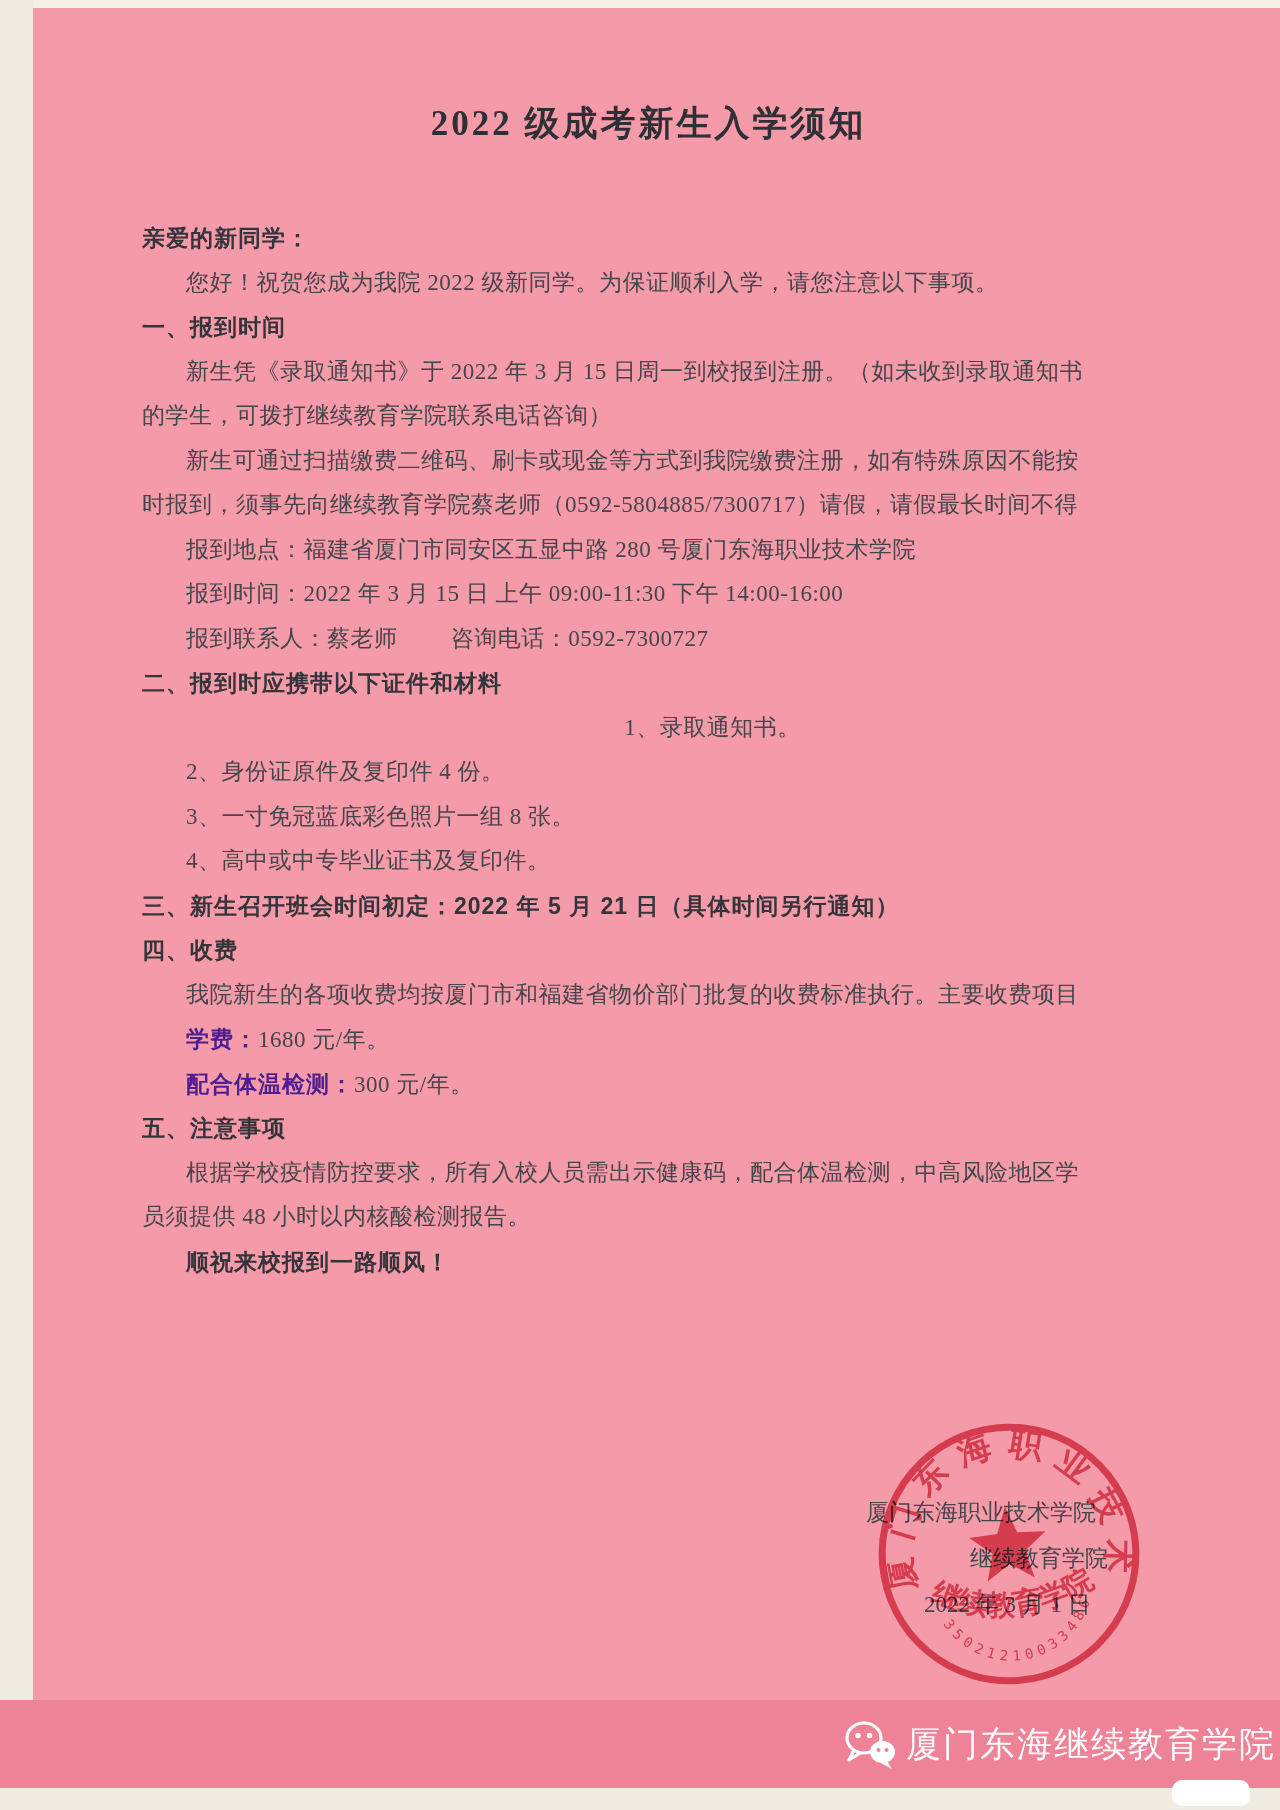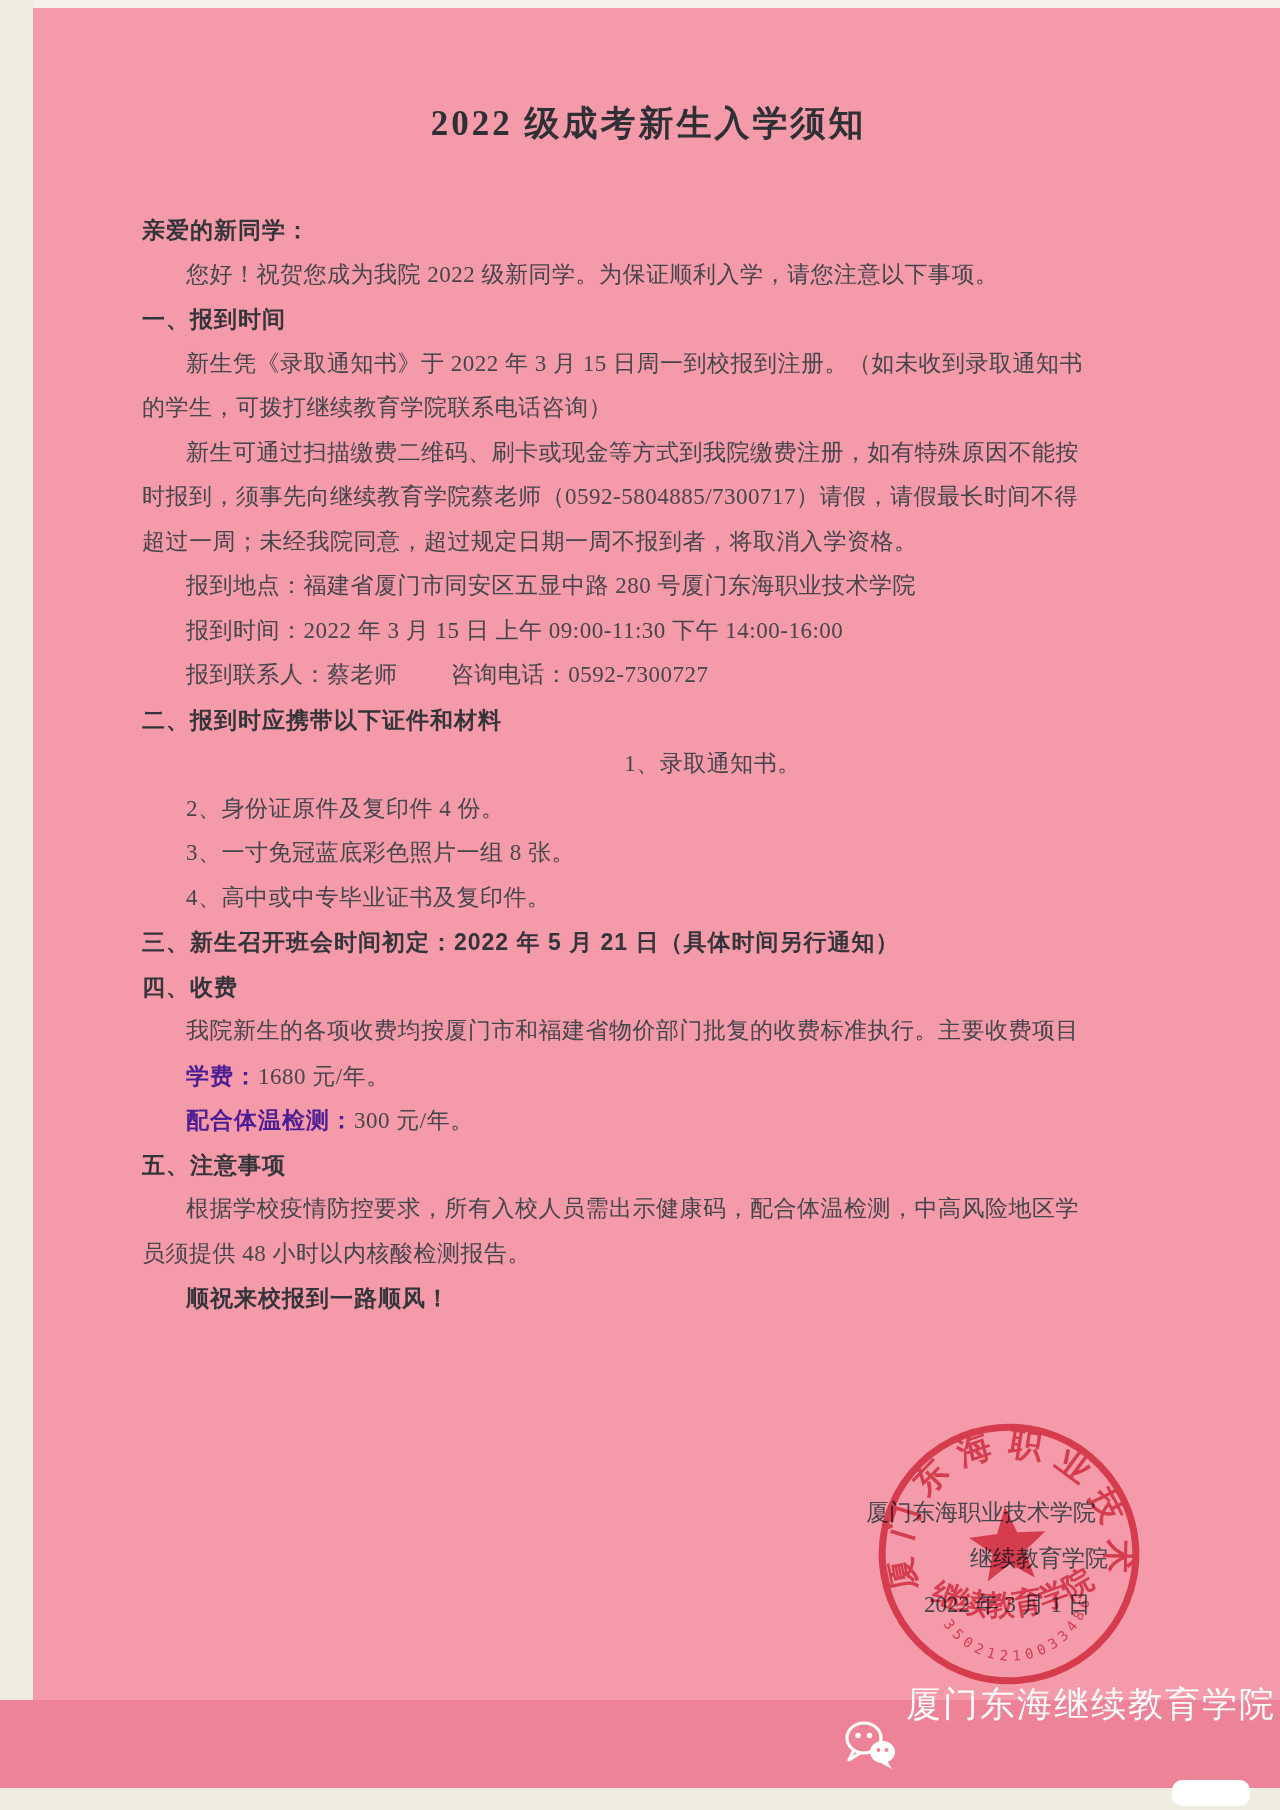--- a/index.html
+++ b/index.html
@@ -19,21 +19,21 @@
     position:absolute;left:0;top:0;width:33px;height:1700px;background:#f1ece2;
   }
   .doc-title{
     position:absolute;left:33px;right:16px;top:100px;
     text-align:center;
     font-size:35px;font-weight:bold;color:#2f2f36;
     letter-spacing:3px;
     font-family:"Liberation Serif","DejaVu Serif",serif;
   }
   .doc-body{
-    position:absolute;left:142px;top:208px;width:1105px;
+    position:absolute;left:142px;top:216px;width:1105px;
   }
   .doc-line{
     height:44.5px;line-height:44.5px;font-size:23px;
     color:#45454c;white-space:pre;
     font-family:"Liberation Serif","DejaVu Serif",serif;
     letter-spacing:0.5px;
   }
   .doc-line.h{
     font-family:"Liberation Sans","DejaVu Sans",sans-serif;
     font-weight:bold;color:#34343b;letter-spacing:1px;
@@ -61,21 +61,21 @@
     background:#f1ece2;
   }
   .scan-blob{
     position:absolute;left:1172px;top:1780px;width:78px;height:26px;
     background:#ffffff;border-radius:10px;
   }
   .wechat-icon{
     position:absolute;left:843px;top:1719px;width:54px;height:54px;
   }
   .footer-label{
-    position:absolute;left:906px;top:1660px;height:88px;line-height:88px;
+    position:absolute;left:906px;top:1700px;height:88px;line-height:88px;
     font-size:35px;color:#fdfbfb;letter-spacing:2px;
     font-family:"Liberation Sans","DejaVu Sans",sans-serif;
   }
   .top-edge{
     position:absolute;left:0;top:0;width:1280px;height:8px;background:#f5f1e9;
   }
 </style>
 </head>
 <body>
 
@@ -88,21 +88,20 @@
   <div class="doc-title">2022 级成考新生入学须知</div>
 
   <div class="doc-body">
       <div class="doc-line h" style="margin-left: 0px;">亲爱的新同学：</div>
       <div class="doc-line p" style="margin-left: 44px;">您好！祝贺您成为我院 2022 级新同学。为保证顺利入学，请您注意以下事项。</div>
       <div class="doc-line h" style="margin-left: 0px;">一、报到时间</div>
       <div class="doc-line p" style="margin-left: 44px;">新生凭《录取通知书》于 2022 年 3 月 15 日周一到校报到注册。（如未收到录取通知书</div>
       <div class="doc-line p" style="margin-left: 0px;">的学生，可拨打继续教育学院联系电话咨询）</div>
       <div class="doc-line p" style="margin-left: 44px;">新生可通过扫描缴费二维码、刷卡或现金等方式到我院缴费注册，如有特殊原因不能按</div>
       <div class="doc-line p" style="margin-left: 0px;">时报到，须事先向继续教育学院蔡老师（0592-5804885/7300717）请假，请假最长时间不得</div>
-      <div class="doc-line p" style="margin-left: 0px;">超过一周；未经我院同意，超过规定日期一周不报到者，将取消入学资格。</div>
       <div class="doc-line p" style="margin-left: 44px;">报到地点：福建省厦门市同安区五显中路 280 号厦门东海职业技术学院</div>
       <div class="doc-line p" style="margin-left: 44px;">报到时间：2022 年 3 月 15 日 上午 09:00-11:30 下午 14:00-16:00</div>
       <div class="doc-line p" style="margin-left: 44px;">报到联系人：蔡老师　　 咨询电话：0592-7300727</div>
       <div class="doc-line h" style="margin-left: 0px;">二、报到时应携带以下证件和材料</div>
       <div class="doc-line p" style="margin-left: 36px; text-align: center;">1、录取通知书。</div>
       <div class="doc-line p" style="margin-left: 44px;">2、身份证原件及复印件 4 份。</div>
       <div class="doc-line p" style="margin-left: 44px;">3、一寸免冠蓝底彩色照片一组 8 张。</div>
       <div class="doc-line p" style="margin-left: 44px;">4、高中或中专毕业证书及复印件。</div>
       <div class="doc-line h" style="margin-left: 0px;">三、新生召开班会时间初定：2022 年 5 月 21 日（具体时间另行通知）</div>
       <div class="doc-line h" style="margin-left: 0px;">四、收费</div>

